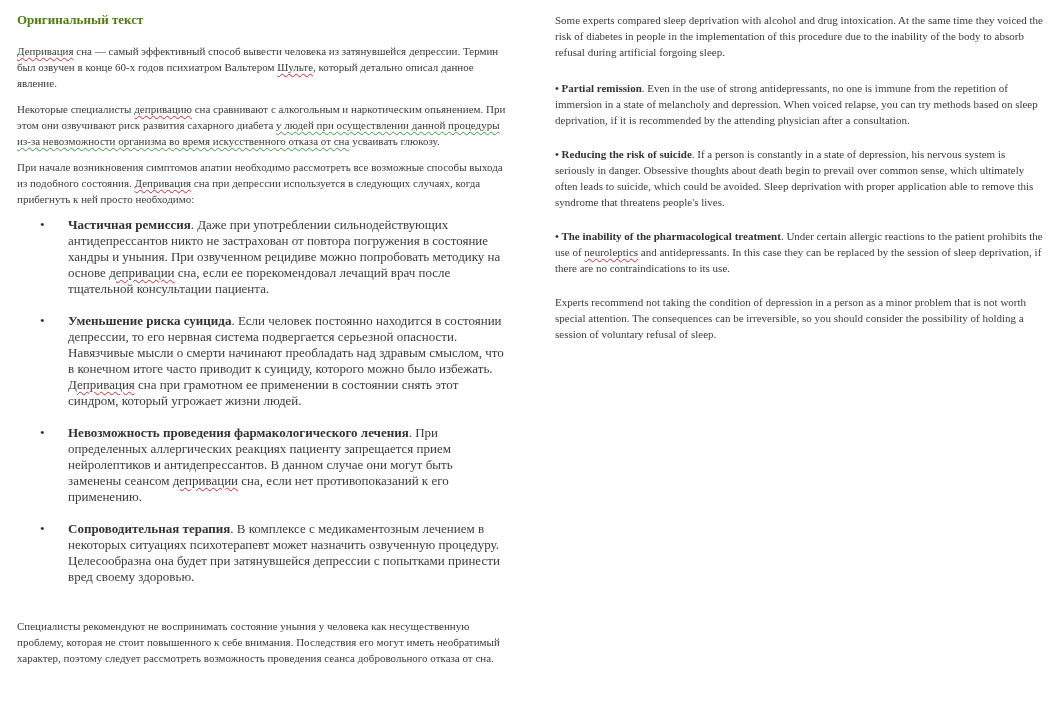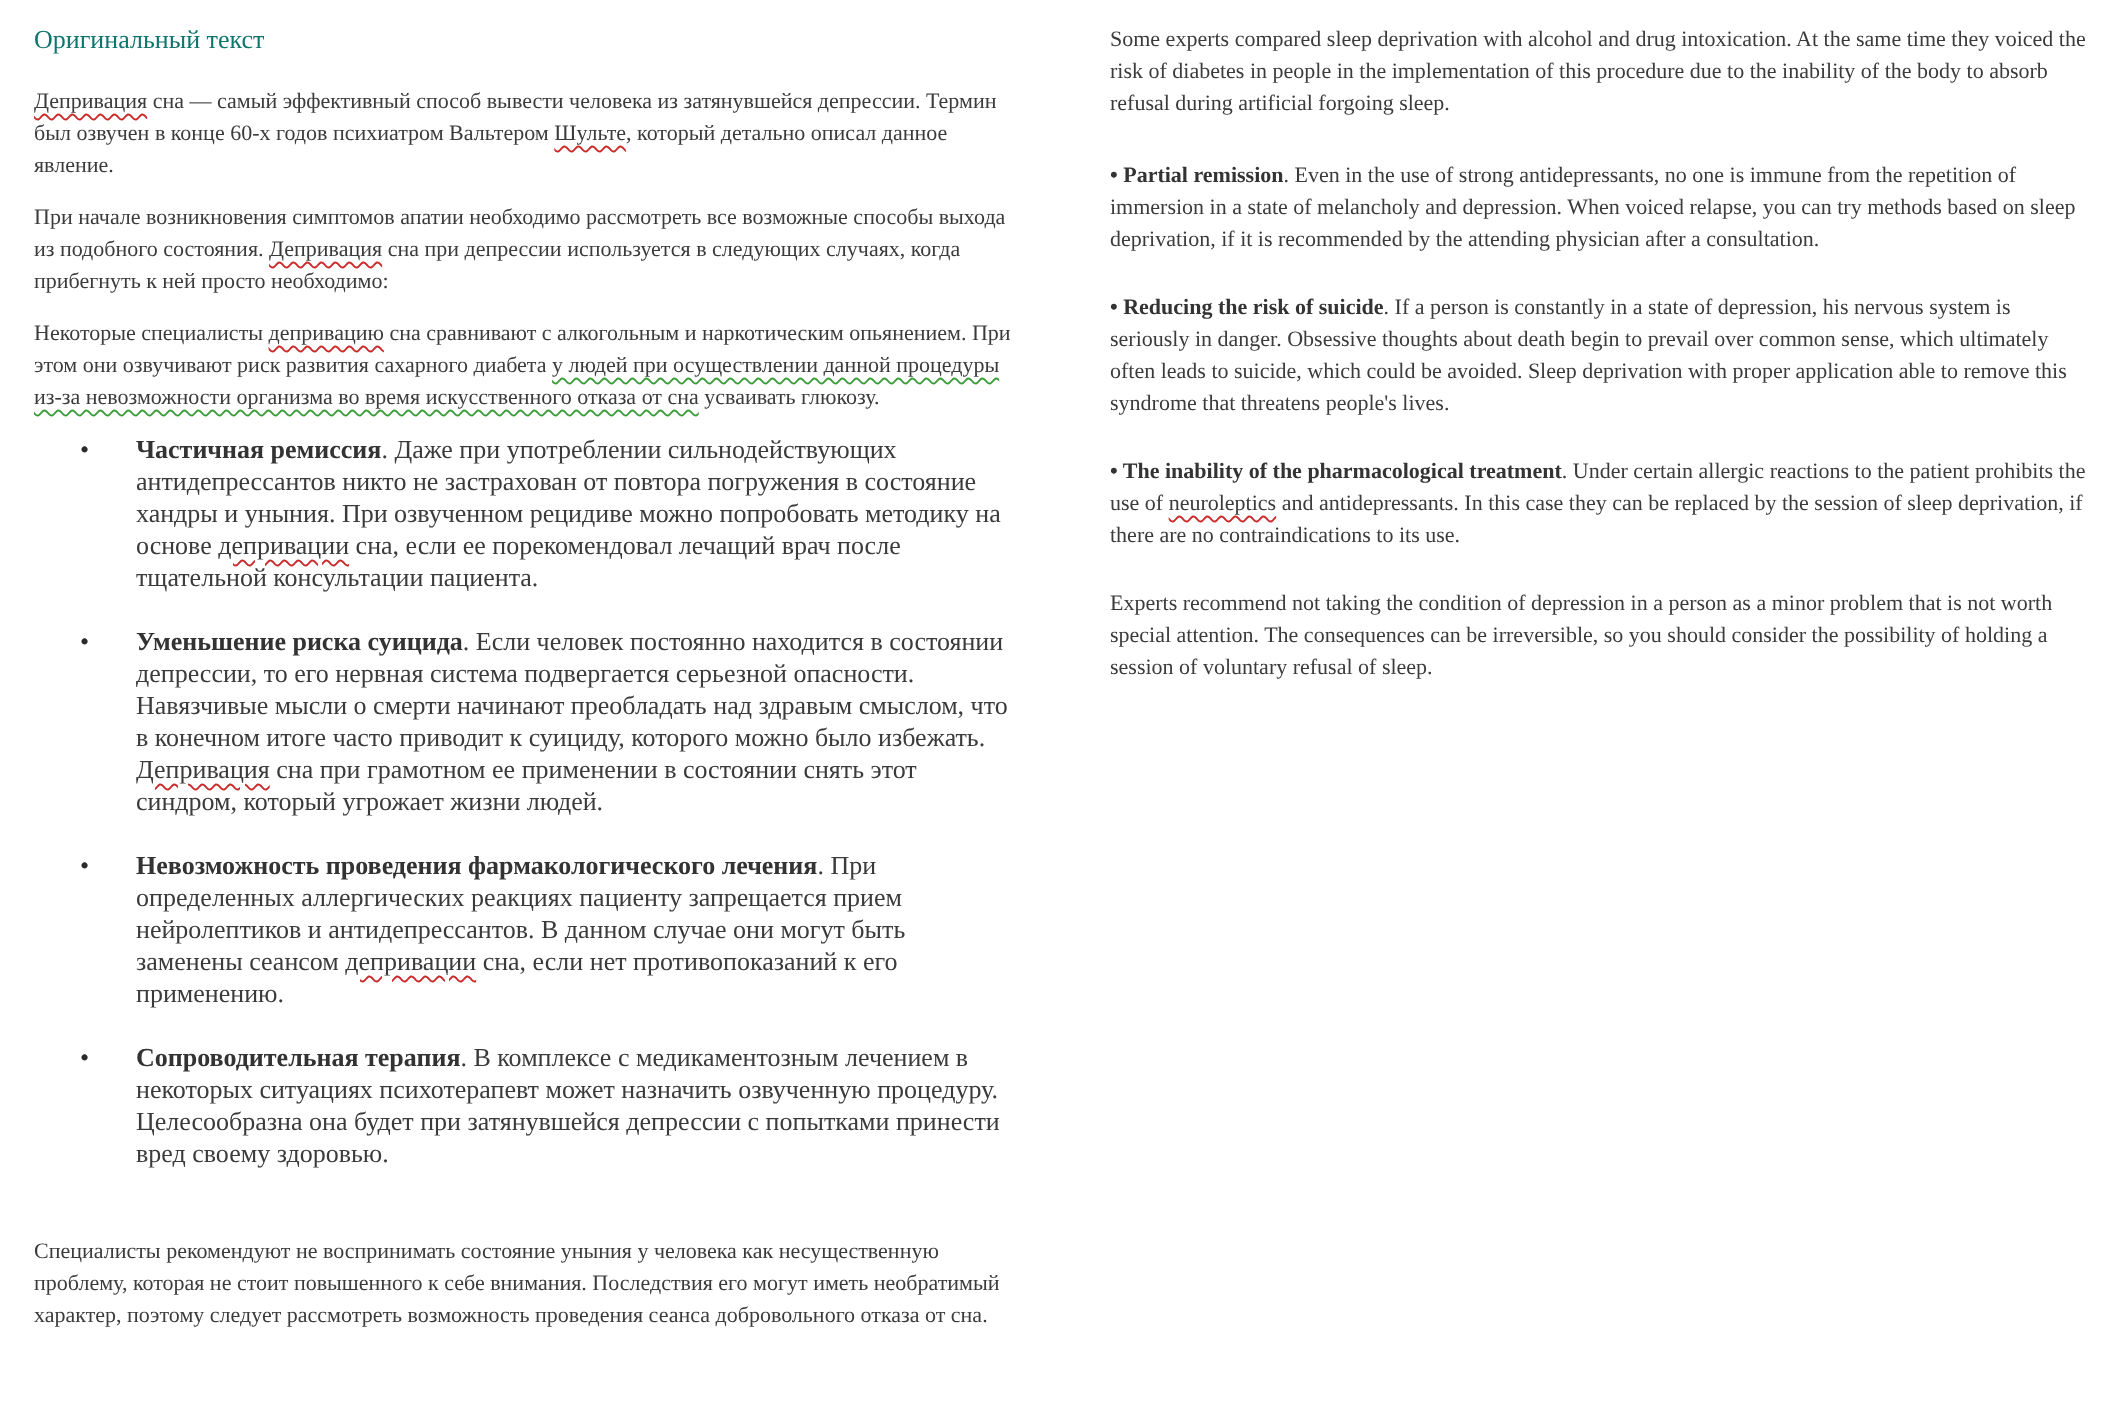--- a/index.html
+++ b/index.html
@@ -9,22 +9,22 @@
     overflow:hidden;
     position:relative;
     font-family:"Liberation Serif","DejaVu Serif",serif;
     color:#3b3b3b;
     -webkit-font-smoothing:antialiased;
   }
   .col{position:absolute;top:12px;}
   #col-left{left:17px;width:489px;}
   #col-right{left:555px;width:492px;}
   .head{
-    font-size:13px;line-height:16px;font-weight:normal;
-    color:#0f766e;
+    font-size:13px;line-height:16px;font-weight:bold;
+    color:#4d7c0f;
     margin:0 0 15px 0;
   }
   .para{font-size:11px;line-height:16px;margin:0 0 10px 0;text-align:left;}
   #col-right .para{margin-bottom:18px;}
   #col-right .para.list-start{margin-top:20px;}
   .para.final{margin-top:33px;}
   .bullet-item{
     display:flex;
     padding-left:23px;
     font-size:13px;line-height:16px;
@@ -48,22 +48,22 @@
     text-underline-offset:2px;
   }
 </style>
 </head>
 <body>
 
 <div class="col" id="col-left">
   <div class="head">Оригинальный текст</div>
   <div>
       <div class="para"><span class="u-red">Депривация</span><span> сна — самый эффективный способ вывести человека из затянувшейся депрессии. Термин был озвучен в конце 60-х годов психиатром Вальтером </span><span class="u-red">Шульте</span><span>, который детально описал данное явление.</span></div>
+      <div class="para"><span>Некоторые специалисты </span><span class="u-red">депривацию</span><span> сна сравнивают с алкогольным и наркотическим опьянением. При этом они озвучивают риск развития сахарного диабета </span><span class="u-green">у людей при осуществлении данной процедуры из-за невозможности организма во время искусственного отказа от сна</span><span> усваивать глюкозу.</span></div>
       <div class="para"><span>При начале возникновения симптомов апатии необходимо рассмотреть все возможные способы выхода из подобного состояния. </span><span class="u-red">Депривация</span><span> сна при депрессии используется в следующих случаях, когда прибегнуть к ней просто необходимо:</span></div>
-      <div class="para"><span>Некоторые специалисты </span><span class="u-red">депривацию</span><span> сна сравнивают с алкогольным и наркотическим опьянением. При этом они озвучивают риск развития сахарного диабета </span><span class="u-green">у людей при осуществлении данной процедуры из-за невозможности организма во время искусственного отказа от сна</span><span> усваивать глюкозу.</span></div>
       <div class="bullet-item">
         <span class="marker">•</span>
         <span class="bullet-text"><span class="b">Частичная ремиссия</span><span>. Даже при употреблении сильнодействующих антидепрессантов никто не застрахован от повтора погружения в состояние хандры и уныния. При озвученном рецидиве можно попробовать методику на основе </span><span class="u-red">депривации</span><span> сна, если ее порекомендовал лечащий врач после тщательной консультации пациента.</span></span>
       </div>
       <div class="bullet-item">
         <span class="marker">•</span>
         <span class="bullet-text"><span class="b">Уменьшение риска суицида</span><span>. Если человек постоянно находится в состоянии депрессии, то его нервная система подвергается серьезной опасности. Навязчивые мысли о смерти начинают преобладать над здравым смыслом, что в конечном итоге часто приводит к суициду, которого можно было избежать. </span><span class="u-red">Депривация</span><span> сна при грамотном ее применении в состоянии снять этот синдром, который угрожает жизни людей.</span></span>
       </div>
       <div class="bullet-item">
         <span class="marker">•</span>

